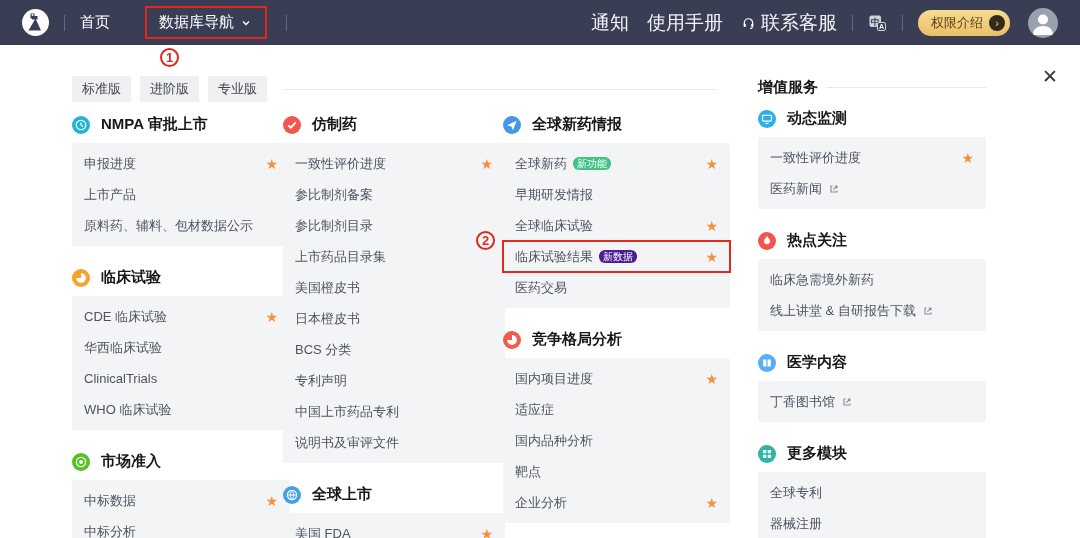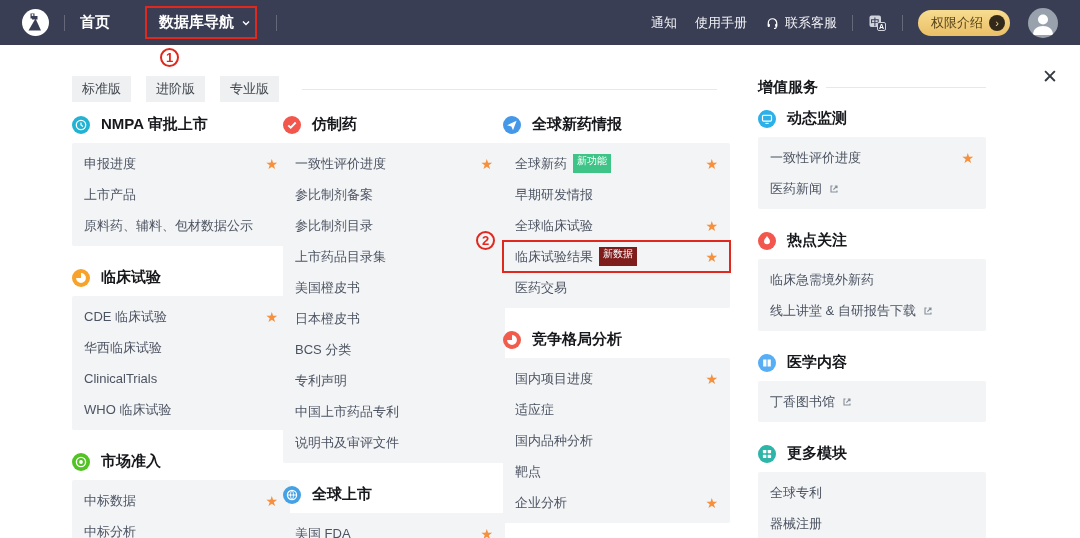--- a/index.html
+++ b/index.html
@@ -5,26 +5,26 @@
   * { box-sizing: border-box; margin: 0; padding: 0; }
   html,body { width:1080px; height:538px; overflow:hidden; background:#fff;
     font-family:"Liberation Sans","DejaVu Sans",sans-serif; }
 
   
   .header { position:relative; height:45px; background:#3a3e54; display:flex;
     align-items:center; padding:0 22px; color:#fff; }
   .logo { width:27px; height:27px; border-radius:50%; flex:0 0 auto; cursor:pointer; }
   .hdr-div { width:1px; height:16px; background:rgba(255,255,255,.22); margin:0 15px; }
   .hdr-link { font-size:15px; color:#fff; cursor:pointer; white-space:nowrap; }
-  .hdr-link.bold { font-weight:bold;text-align:center; }
+  .hdr-link.bold { font-weight:normal;text-align:center; }
   .dbnav-box { display:flex; align-items:center; gap:7px; border:2px solid #e0281e;
-    padding:5px 4px 5px 12px; margin:0 4px; }
+    padding:5px 14px 5px 12px; margin:0 4px; }
   .chev { width:10px; height:10px; }
   .hdr-right { margin-left:auto; display:flex; align-items:center; gap:18px; font-size:13px; }
-  .hdr-small { font-size:13px; color:#f2f3f7; cursor:pointer; white-space:nowrap;
+  .hdr-small { font-size:19px; color:#f2f3f7; cursor:pointer; white-space:nowrap;
     display:flex; align-items:center; gap:5px; }
   .trans-icon { width:19px; height:19px; cursor:pointer; }
   .gold-pill { display:flex; align-items:center; gap:6px; cursor:pointer;
     background:linear-gradient(180deg,#f8dc90,#eabf67); color:#57431a; font-size:13px;
     padding:4px 5px 4px 13px; border-radius:14px; white-space:nowrap; }
   .gold-pill .arr { width:16px; height:16px; border-radius:50%; background:#33291b;
     color:#f4d88c; font-size:11px; display:flex; align-items:center; justify-content:center; }
   .avatar { width:30px; height:30px; border-radius:50%; background:#99a1ad; cursor:pointer;
     overflow:hidden; }
 
@@ -33,21 +33,21 @@
     border-radius:50%; color:#e0281e; font-size:13px; font-weight:bold;
     display:flex; align-items:center; justify-content:center; background:transparent; z-index:50; }
   #anno1 { left:160px; top:48px; }
 
   
   .panel { position:relative; width:1080px; height:493px; background:#fff; }
   .close-x { position:absolute; left:1042px; top:22px; font-size:19px; color:#343942;
     cursor:pointer; line-height:1; }
 
   .tabs-row { position:absolute; left:72px; top:31px; width:645px; display:flex;
-    align-items:center;gap:6px; }
+    align-items:center; }
   .tab { background:#eef0f2; color:#43484f; font-size:13px; padding:4px 10px;
     margin-right:9px; cursor:pointer; white-space:nowrap; }
   .rule { flex:1; height:1px; background:#e6e8ec; margin-left:8px; }
 
   .va-title-row { position:absolute; left:758px; top:33px; width:228px; display:flex;
     align-items:center; }
   .va-title { font-size:15px; font-weight:bold; color:#17181c; white-space:nowrap; }
 
   .col { position:absolute; }
   #col0 { left:72px;  top:70px; width:218px; }
@@ -60,21 +60,21 @@
   .sec-icon { width:18px; height:18px; border-radius:50%; flex:0 0 auto;
     display:flex; align-items:center; justify-content:center; }
   .sec-icon svg { width:16px; height:16px; display:block; }
   .sec-title { font-size:15px; font-weight:bold; color:#17181c; white-space:nowrap; }
 
   .group { background:#f3f4f6; border-radius:2px; padding:5px 0; }
   .item { position:relative; height:31px; display:flex; align-items:center;
     justify-content:space-between; padding:0 12px; cursor:pointer; }
   .item-label { font-size:13px; color:#4c5361; white-space:nowrap; display:flex;
     align-items:center; gap:6px; }
-  .badge { font-size:10px; color:#fff; padding:1px 4px 6px; border-radius:0;
+  .badge { font-size:10px; color:#fff; padding:1px 4px 0; border-radius:6px;
     line-height:1.2; white-space:nowrap; }
   .star { color:#f6903d; font-size:14px; line-height:1; }
   .ext svg { width:12px; height:12px; display:block; }
   .item.hl { outline:2px solid #e0281e; outline-offset:-1px; }
   .item .circ { left:-27px; top:-10px; }
 </style>
 </head>
 <body>
 
 <div class="header">
@@ -346,21 +346,21 @@
           </div>
           <div class="item">
             <span class="item-label">
               <span>全球临床试验</span>
             </span>
             <span class="star">★</span>
           </div>
           <div class="item hl">
             <span class="item-label">
               <span>临床试验结果</span>
-              <span class="badge" style="background: #7f1d1d;">新数据</span>
+              <span class="badge" style="background: #4c1d95;">新数据</span>
             </span>
             <span class="star">★</span>
             <span class="circ">2</span>
           </div>
           <div class="item">
             <span class="item-label">
               <span>医药交易</span>
             </span>
           </div>
         </div>

